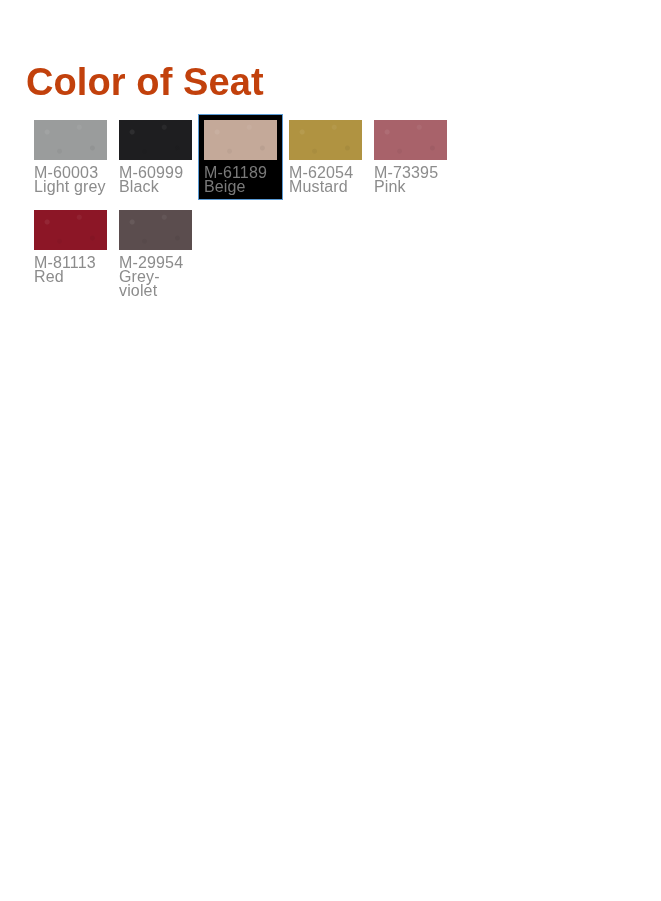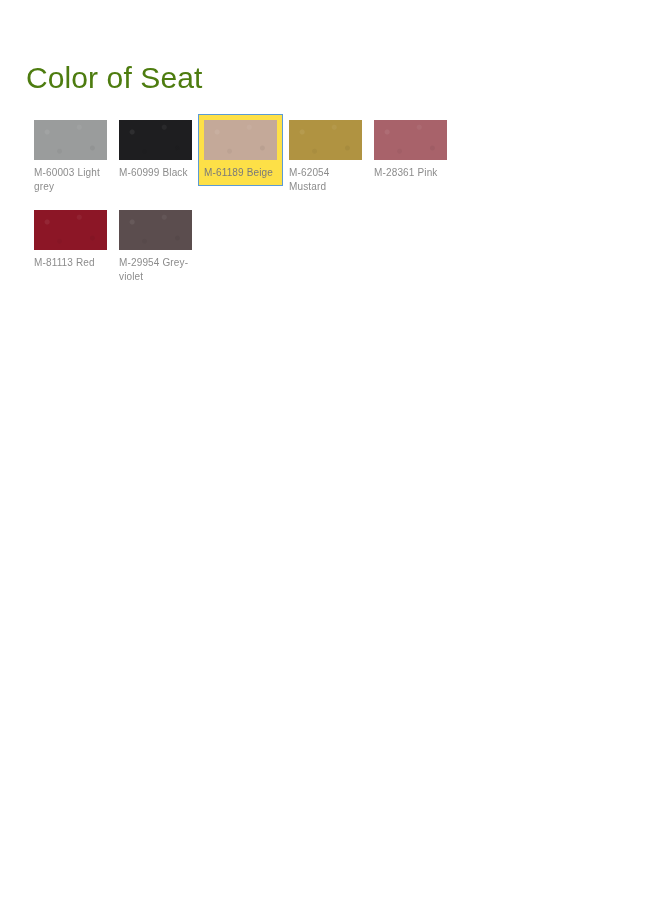--- a/index.html
+++ b/index.html
@@ -19,24 +19,24 @@
     position: relative;
     width: 661px;
     height: 901px;
     box-sizing: border-box;
   }
 
   .page-title {
     position: absolute;
     left: 26px;
     top: 60px;
-    font-size: 30px;
-    font-weight: 400;
+    font-size: 38px;
+    font-weight: 700;
     letter-spacing: 0.1px;
-    color: #4d7c0f;
+    color: #c2410c;
     line-height: 1.2;
     margin: 0;
     white-space: nowrap;
   }
 
   .swatch-area {
     position: absolute;
     left: 28px;
     top: 114px;
     width: 610px;
@@ -53,21 +53,21 @@
     width: 85px;
     box-sizing: border-box;
     padding: 5px;
     margin-right: 0px;
     border: 1px solid transparent;
     background: transparent;
   }
 
   .swatch-cell.selected {
     border: 1px solid #5b9bd5;
-    background: #fde047;
+    background: #000000;
   }
 
   .swatch-chip {
     width: 73px;
     height: 40px;
     display: block;
     position: relative;
     overflow: hidden;
   }
 
@@ -79,21 +79,21 @@
     background-image:
       radial-gradient(circle at 18% 30%, rgba(255,255,255,0.07) 0 2px, rgba(0,0,0,0) 3px),
       radial-gradient(circle at 62% 18%, rgba(255,255,255,0.05) 0 2px, rgba(0,0,0,0) 3px),
       radial-gradient(circle at 80% 70%, rgba(0,0,0,0.05) 0 2px, rgba(0,0,0,0) 3px),
       radial-gradient(circle at 35% 78%, rgba(0,0,0,0.04) 0 2px, rgba(0,0,0,0) 3px);
     pointer-events: none;
   }
 
   .swatch-label {
     margin-top: 6px;
-    font-size: 10px;
+    font-size: 16px;
     line-height: 14px;
     color: #8c8c8c;
     letter-spacing: 0.15px;
     word-wrap: break-word;
     font-family: "Liberation Sans", sans-serif;
   }
 
   .swatch-cell.selected .swatch-label {
     color: #7a7a7a;
   }
@@ -118,21 +118,21 @@
         <div class="swatch-cell selected" aria-selected="true">
           <div class="swatch-chip" style="background-color: rgb(196, 169, 153);"></div>
           <div class="swatch-label">M-61189 Beige</div>
         </div>
         <div class="swatch-cell">
           <div class="swatch-chip" style="background-color: rgb(176, 147, 65);"></div>
           <div class="swatch-label">M-62054 Mustard</div>
         </div>
         <div class="swatch-cell">
           <div class="swatch-chip" style="background-color: rgb(168, 98, 106);"></div>
-          <div class="swatch-label">M-28361 Pink</div>
+          <div class="swatch-label">M-73395 Pink</div>
         </div>
       </div>
     <div class="swatch-row">
         <div class="swatch-cell">
           <div class="swatch-chip" style="background-color: rgb(140, 22, 38);"></div>
           <div class="swatch-label">M-81113 Red</div>
         </div>
         <div class="swatch-cell">
           <div class="swatch-chip" style="background-color: rgb(91, 77, 78);"></div>
           <div class="swatch-label">M-29954 Grey-violet</div>

